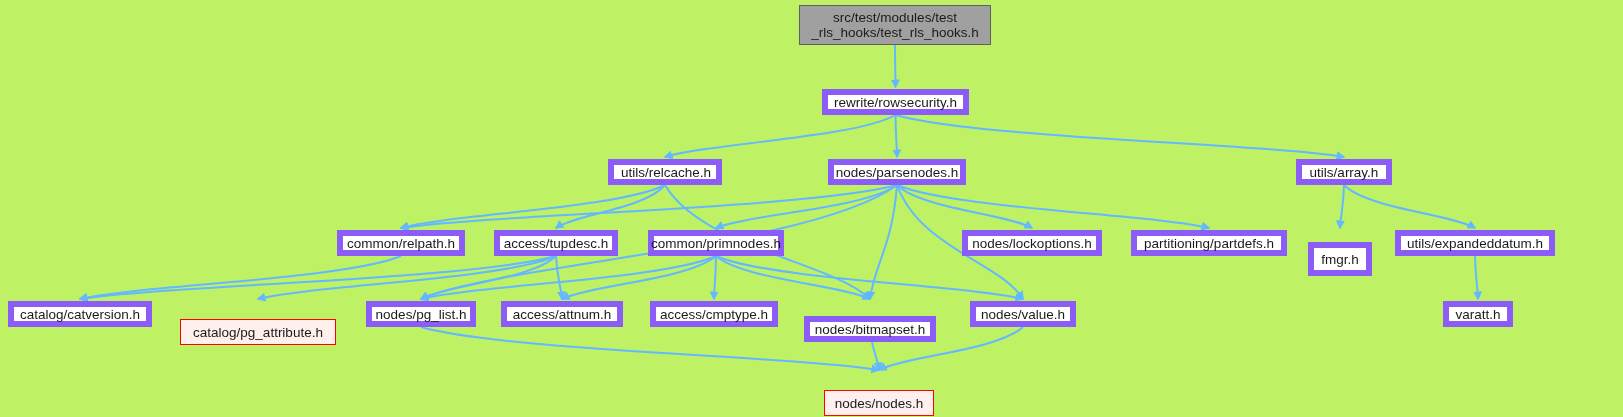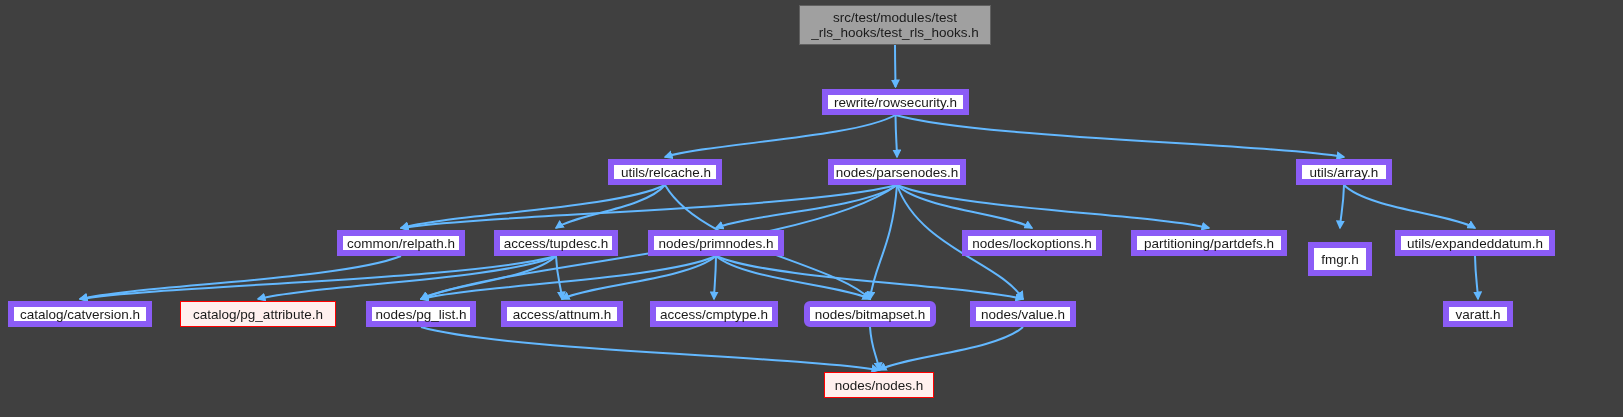--- a/index.html
+++ b/index.html
@@ -1,23 +1,23 @@
 <!DOCTYPE html>
 <html><head>
 <meta charset="utf-8">
 <style>
   html,body{margin:0;padding:0;background:#000;}
   body{width:1623px;height:417px;overflow:hidden;font-family:"Liberation Sans",sans-serif;}
-  #graph{position:relative;width:1623px;height:417px;background:#404040;}
+  #graph{position:relative;width:1623px;height:417px;background:#bef264;}
   svg.edges{position:absolute;left:0;top:0;width:1623px;height:417px;}
   .node{position:absolute;box-sizing:border-box;display:flex;align-items:center;justify-content:center;
         background:#fff;border:6px solid #8b5cf6;color:#1a1a1a;font-size:13.5px;line-height:15px;
         text-align:center;white-space:pre;padding:0 6px;}
   .node.root{background:#a0a0a0;border:1px solid #606060;}
-  .node.hl{background:#fff0ee;border:1.5px solid #ff0000;}
+  .node.hl{background:#fff0ee;border:1.5px solid #ff0000;margin-top:18px;}
   .node span{display:block;}
 </style>
 </head>
 <body>
 
 <div id="graph">
   <svg class="edges" viewBox="0 0 1623 417">
     <defs>
       <marker id="ah" markerWidth="9" markerHeight="9" refX="7.5" refY="4.5" orient="auto" markerUnits="userSpaceOnUse">
         <path d="M0,0 L9,4.5 L0,9 z" fill="#63b8ff"></path>
@@ -58,28 +58,28 @@
   </svg>
   <div id="node-layer">
       <div class="node root" style="left: 799px; top: 5px; width: 192px; height: 40px;"><span>src/test/modules/test
 _rls_hooks/test_rls_hooks.h</span></div>
       <div class="node" style="left: 822px; top: 89px; width: 147px; height: 26px;"><span>rewrite/rowsecurity.h</span></div>
       <div class="node" style="left: 608px; top: 159px; width: 114px; height: 26px; padding-left: 8px;"><span>utils/relcache.h</span></div>
       <div class="node" style="left: 828px; top: 159px; width: 138px; height: 26px;"><span>nodes/parsenodes.h</span></div>
       <div class="node" style="left: 1296px; top: 159px; width: 96px; height: 26px; text-align: center;"><span>utils/array.h</span></div>
       <div class="node" style="left: 337px; top: 230px; width: 128px; height: 26px;"><span>common/relpath.h</span></div>
       <div class="node" style="left: 494px; top: 230px; width: 124px; height: 26px;"><span>access/tupdesc.h</span></div>
-      <div class="node" style="left: 648px; top: 230px; width: 136px; height: 26px;"><span>nodes/primnodes.h</span></div>
+      <div class="node" style="left: 648px; top: 230px; width: 136px; height: 26px;"><span>common/primnodes.h</span></div>
       <div class="node" style="left: 962px; top: 230px; width: 140px; height: 26px;"><span>nodes/lockoptions.h</span></div>
       <div class="node" style="left: 1131px; top: 230px; width: 156px; height: 26px;"><span>partitioning/partdefs.h</span></div>
       <div class="node" style="left: 1308px; top: 242px; width: 64px; height: 34px;"><span>fmgr.h</span></div>
       <div class="node" style="left: 1395px; top: 230px; width: 160px; height: 26px;"><span>utils/expandeddatum.h</span></div>
       <div class="node" style="left: 8px; top: 301px; width: 144px; height: 26px;"><span>catalog/catversion.h</span></div>
       <div class="node hl" style="left: 180px; top: 301px; width: 156px; height: 26px;"><span>catalog/pg_attribute.h</span></div>
       <div class="node" style="left: 366px; top: 301px; width: 110px; height: 26px;"><span>nodes/pg_list.h</span></div>
       <div class="node" style="left: 501px; top: 301px; width: 122px; height: 26px;"><span>access/attnum.h</span></div>
       <div class="node" style="left: 650px; top: 301px; width: 128px; height: 26px;"><span>access/cmptype.h</span></div>
-      <div class="node" style="left: 804px; top: 301px; width: 132px; height: 26px; border-radius: 6px;"><span>nodes/bitmapset.h</span></div>
+      <div class="node" style="left: 804px; top: 316px; width: 132px; height: 26px;"><span>nodes/bitmapset.h</span></div>
       <div class="node" style="left: 970px; top: 301px; width: 106px; height: 26px;"><span>nodes/value.h</span></div>
       <div class="node" style="left: 1443px; top: 301px; width: 70px; height: 26px;"><span>varatt.h</span></div>
       <div class="node hl" style="left: 824px; top: 372px; width: 110px; height: 26px;"><span>nodes/nodes.h</span></div>
     </div>
 </div>
 
 </body></html>

